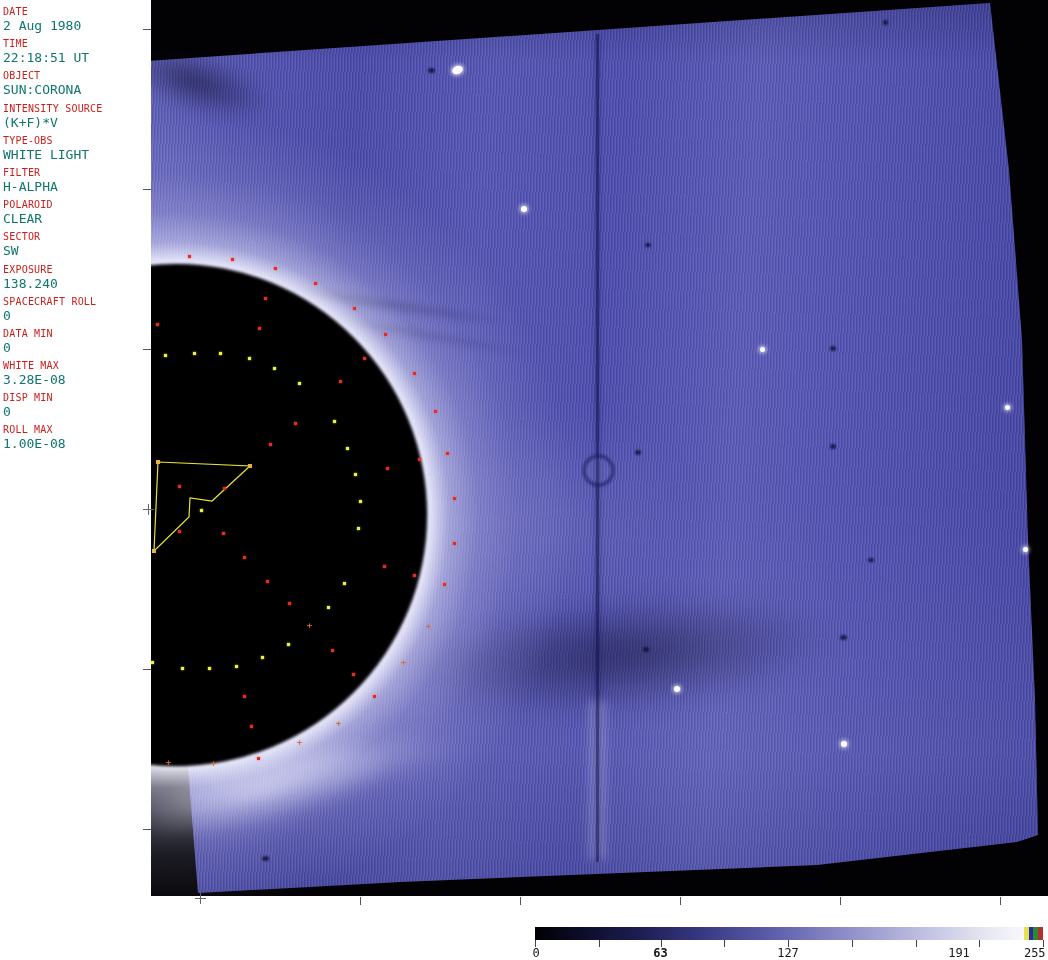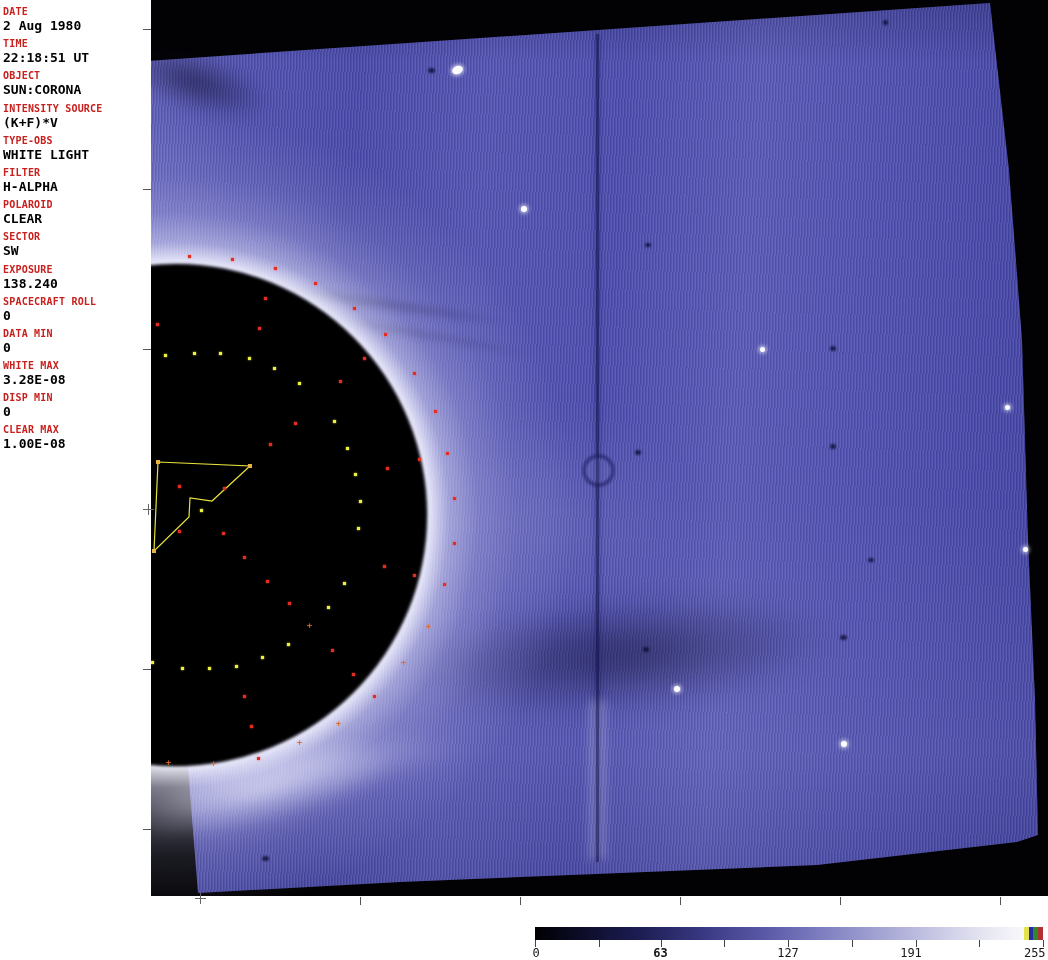--- a/index.html
+++ b/index.html
@@ -1,24 +1,24 @@
 <!DOCTYPE html>
 <html><head>
 <meta charset="utf-8">
 <style>
   html,body{margin:0;padding:0;background:#888;}
   .app{position:relative;width:1048px;height:960px;background:#ffffff;overflow:hidden;
        font-family:"DejaVu Sans Mono","Liberation Mono",monospace;}
 
   
-  .sidebar{position:absolute;left:0;top:0;width:151px;height:896px;background:#fff;z-index:5;font-weight:bold;}
+  .sidebar{position:absolute;left:0;top:0;width:151px;height:896px;background:#fff;z-index:5;}
   .meta{position:absolute;left:3px;top:5px;}
   .field{height:32.2px;overflow:visible;}
   .field .lbl{font-size:10px;line-height:13px;color:#c9201d;letter-spacing:0.2px;white-space:nowrap;}
-  .field .val{font-size:13px;line-height:15px;color:#000000;white-space:nowrap;}
+  .field .val{font-size:13px;line-height:15px;color:#0f766e;white-space:nowrap;}
 
   
   .viewport{position:absolute;left:151px;top:0;width:897px;height:896px;background:#020204;overflow:hidden;}
   .photo{position:absolute;left:0;top:0;width:897px;height:896px;
      clip-path:polygon(-19px 62px,839px 3px,858px 170px,871px 340px,877px 540px,884px 700px,887px 835px,866px 842px,666px 865px,249px 882px,47px 893px);
      background:
        repeating-linear-gradient(93deg, rgba(255,255,255,0.09) 0px, rgba(255,255,255,0.09) 1px, rgba(8,8,60,0.10) 1px, rgba(8,8,60,0.10) 2px, rgba(255,255,255,0.02) 2px, rgba(255,255,255,0.02) 3px),
        linear-gradient(180deg, rgba(8,8,50,0.22) 0%, rgba(8,8,50,0) 7%, rgba(255,255,255,0) 55%, rgba(255,255,255,0.05) 84%, rgba(8,8,40,0.10) 100%),
        linear-gradient(94deg, #6060ba 0%, #5252b0 10%, #4a4aaa 22%, #5555b3 36%, #4d4dae 50%, #5a5ab7 64%, #5050b0 78%, #4747a7 92%, #4242a2 100%);
   }
@@ -129,21 +129,21 @@
         </div>
         <div class="field">
           <div class="lbl">WHITE MAX</div>
           <div class="val">3.28E-08</div>
         </div>
         <div class="field">
           <div class="lbl">DISP MIN</div>
           <div class="val">0</div>
         </div>
         <div class="field">
-          <div class="lbl">CLEAR MAX</div>
+          <div class="lbl">ROLL MAX</div>
           <div class="val">1.00E-08</div>
         </div>
       </div>
   </div>
 
   <div class="viewport">
     <div class="photo"></div>
     <div class="shape d-tl"></div>
     <div class="shape d-rip1"></div>
     <div class="shape d-rip2"></div>
@@ -269,18 +269,18 @@
       <div class="cbar-tick" style="left: 724.255px;"></div>
       <div class="cbar-tick" style="left: 851.753px;"></div>
       <div class="cbar-tick" style="left: 979.251px;"></div>
       <div class="cbar-tick" style="left: 535px;"></div>
       <div class="cbar-label" style="left: 535px; transform: translateX(-35%);">0</div>
       <div class="cbar-tick" style="left: 660.506px;"></div>
       <div class="cbar-label" style="left: 660.506px; font-weight: bold;">63</div>
       <div class="cbar-tick" style="left: 788.004px;"></div>
       <div class="cbar-label" style="left: 788.004px;">127</div>
       <div class="cbar-tick" style="left: 915.502px;"></div>
-      <div class="cbar-label" style="left: 911px;">191</div>
+      <div class="cbar-label" style="left: 959px;">191</div>
       <div class="cbar-tick" style="left: 1043px;"></div>
       <div class="cbar-label" style="left: 1043px; transform: translateX(-88%);">255</div>
     </div>
 
 </div>
 
 </body></html>

